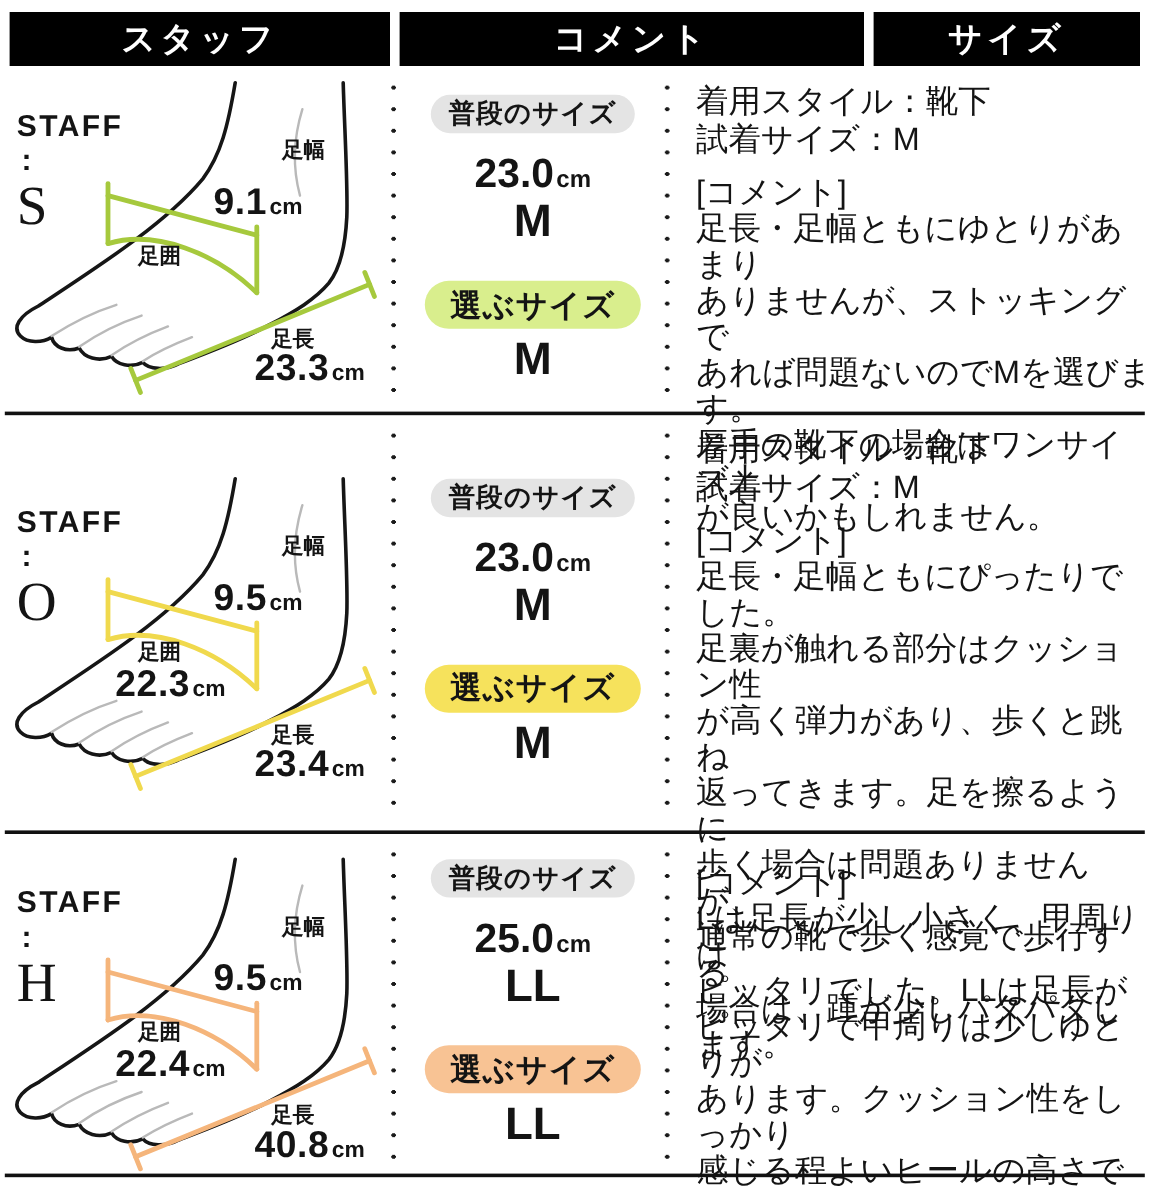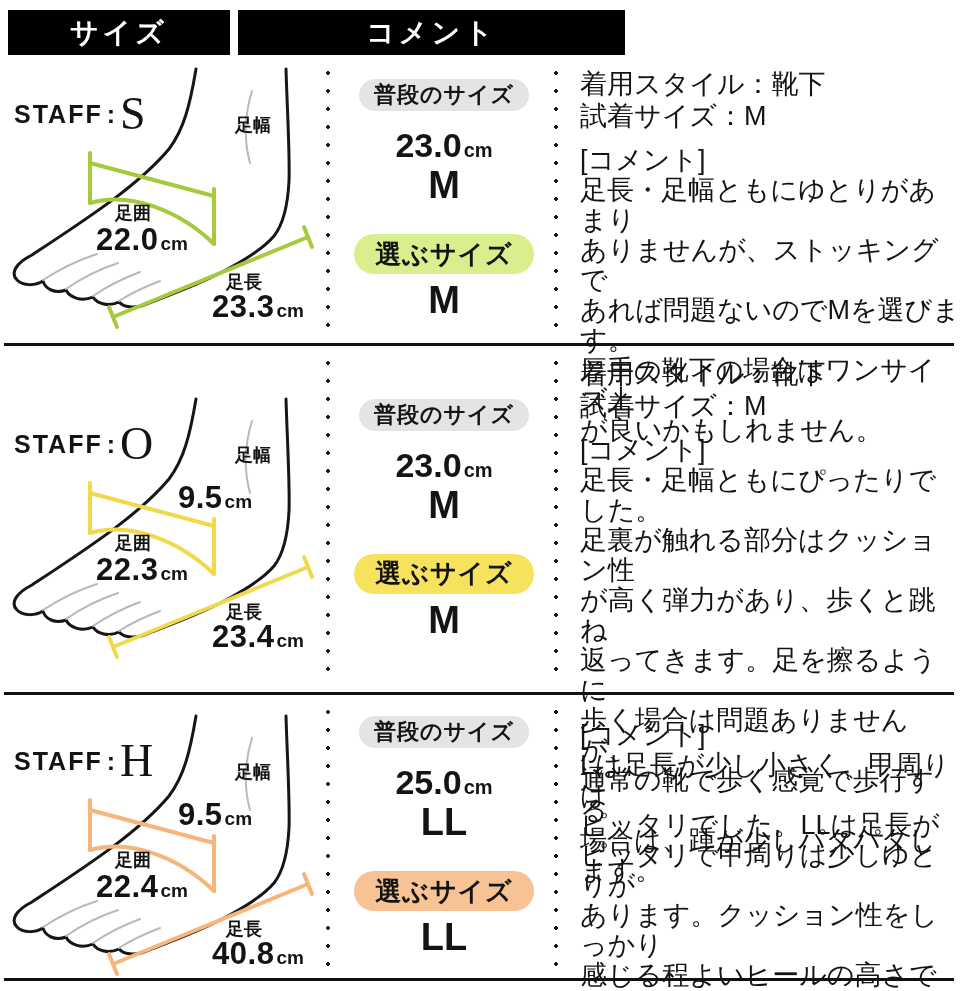--- a/index.html
+++ b/index.html
@@ -22,21 +22,21 @@
   .d1 { top:343px; } .d2 { top:692px; } .d3 { top:978px; }
   .dots { position:absolute; top:8px; bottom:8px; width:4px;
           background-image:radial-gradient(circle closest-side,#1a1a1a 97%,transparent 100%);
           background-size:4px 18px; background-repeat:repeat-y; background-position:center top; }
   .dots.a { left:326px; } .dots.b { left:554px; }
 
   
   .scene { position:absolute; left:0; width:330px; height:290px; }
   .row1 .scene { top:9px; } .row2 .scene { top:49px; } .row3 .scene { top:17px; }
   .scene svg.foot { position:absolute; left:0; top:0; }
-  .staff-name { position:absolute; left:14px; top:26px; display:flex; align-items:center; }
+  .staff-name { position:absolute; left:14px; top:26px; display:flex; align-items:flex-start;flex-direction:column; }
   .staff-name .pfx { font-size:25px; font-weight:600; letter-spacing:2px; }
   .staff-name .col { font-size:25px; font-weight:600; margin:0 5px 0 4px; }
   .staff-name .ini { font-family:"Liberation Serif","DejaVu Serif",serif; font-size:46px; font-weight:500; line-height:1; }
   .mlabel { position:absolute; width:110px; text-align:center; font-size:18px; font-weight:bold; }
   .mvalue { position:absolute; width:170px; text-align:center; white-space:nowrap; }
   .mvalue .num { font-size:31px; font-weight:bold; letter-spacing:0.5px; }
   .mvalue .unit { font-size:19px; font-weight:600; margin-left:2px; }
   .w-label { left:161px; top:48px;text-align:right; }  .w-value { left:130px; top:85px; }
   .g-label { left:78px;  top:136px; } .g-value { left:57px;  top:157px; }
   .l-label { left:189px; top:205px; } .l-value { left:173px; top:224px; }
@@ -82,41 +82,42 @@
       <path d="M113 252 L308 172"></path>
       <path d="M109 242 L117 262"></path>
       <path d="M304 162 L312 182"></path>
     </g>
   </defs>
 </svg>
 
 <div class="page">
 
   <div class="header">
+    <div class="hbar c1">スタッフ</div>
+    <div class="hbar c3">コメント</div>
     <div class="hbar c2">サイズ</div>
-    <div class="hbar c3">コメント</div>
   </div>
 
   <div class="row row1">
     <div class="dots a"></div>
     <div class="dots b"></div>
 
     <div class="scene">
       <svg class="foot" width="330" height="290" viewBox="0 0 330 290">
         <use href="#foot-art"></use>
         <use href="#measure-lines" stroke="#a6c93d"></use>
       </svg>
       <div class="staff-name">
         <span class="pfx">STAFF</span>
           <span class="col">:</span>
           <span class="ini">S</span>
       </div>
       <div class="mlabel w-label">足幅</div>
+      <div class="mvalue w-value"><span class="num">9.1</span><span class="unit">cm</span></div>
       <div class="mlabel g-label">足囲</div>
-      <div class="mvalue g-value"><span class="num">22.0</span><span class="unit">cm</span></div>
       <div class="mlabel l-label">足長</div>
       <div class="mvalue l-value"><span class="num">23.3</span><span class="unit">cm</span></div>
     </div>
 
     <div class="size-cell">
       <div class="pill usual">普段のサイズ</div>
       <div class="size-val"><span class="num">23.0</span><span class="unit">cm</span></div>
       <div class="size-letter">M</div>
       <div class="pill chosen" style="background-color: rgb(217, 238, 141);">選ぶサイズ</div>
       <div class="size-letter second">M</div>

